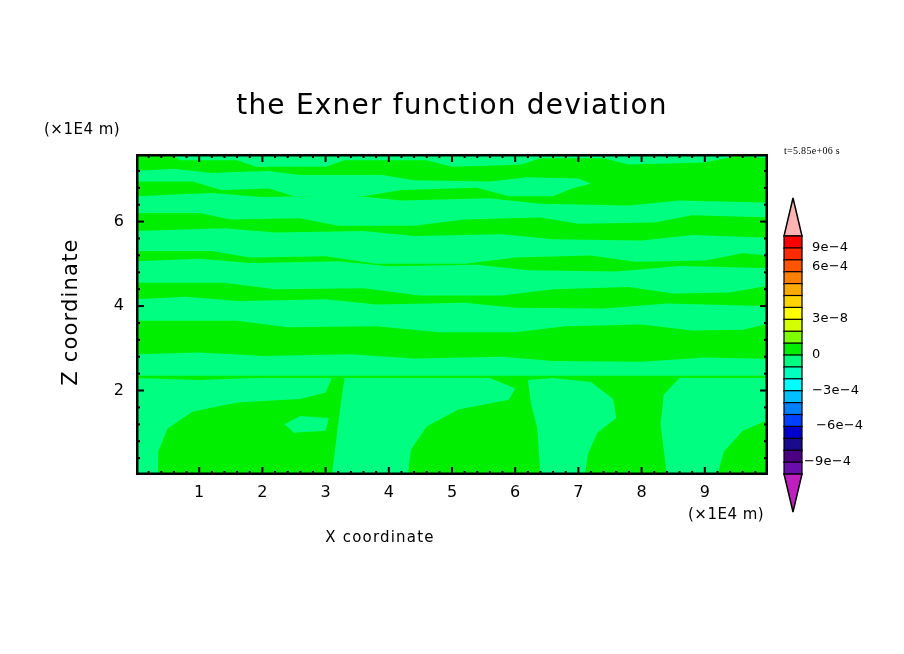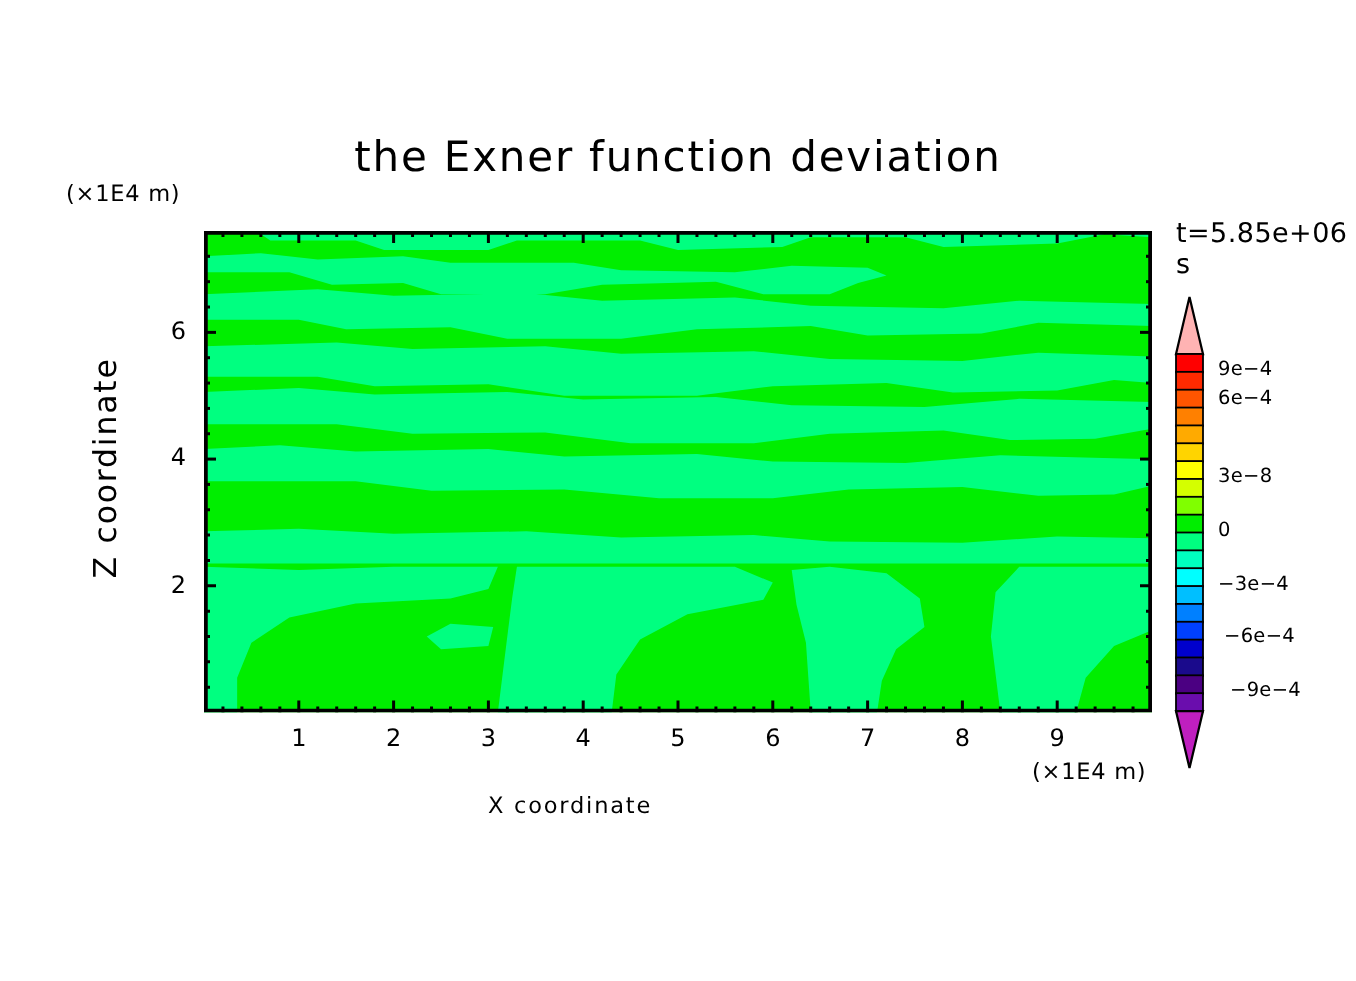--- a/index.html
+++ b/index.html
@@ -6,21 +6,21 @@
   body{width:904px;height:654px;position:relative;overflow:hidden;
        font-family:"DejaVu Sans","Liberation Sans",sans-serif;color:#000;}
   .abs{position:absolute;}
 
   #plot-title{left:0;top:88px;width:904px;text-align:center;font-size:28px;
               letter-spacing:1.2px;font-weight:400;}
 
   #y-unit-label{left:44px;top:120px;font-size:15px;letter-spacing:.5px;}
   #x-unit-label{left:688px;top:505px;font-size:15px;letter-spacing:.5px;}
 
-  #time-label{left:784px;top:145px;font-size:18px;letter-spacing:.3px;}
+  #time-label{left:784px;top:145px;font-size:10px;letter-spacing:.3px;font-family:Liberation Serif, serif;}
 
   #x-axis-title{left:0;top:528px;width:760px;text-align:center;font-size:15px;
                 letter-spacing:1.2px;}
   #y-axis-title{left:-30px;top:300px;width:200px;text-align:center;font-size:21px;
                 letter-spacing:1.2px;transform:rotate(-90deg);transform-origin:50% 50%;}
 
   #contour-panel{left:136px;top:154px;width:632px;height:321px;}
   #contour-panel svg{display:block;}
 
   .axis-tick-label{position:absolute;font-size:16px;text-align:center;}
@@ -234,15 +234,15 @@
       <rect x="4" y="266.1" width="18" height="12.3" fill="#6a0dad" stroke="#000" stroke-width="1.2"></rect>
       <polygon points="4,278 22,278 13,316" fill="#bf1fbf" stroke="#000" stroke-width="1.5"></polygon>
     </svg>
   <div id="cb-label-layer">
       <div class="cb-label" style="left: 32px; top: 42.9px;">9e−4</div>
       <div class="cb-label" style="left: 32px; top: 62px;">6e−4</div>
       <div class="cb-label" style="left: 32px; top: 114.3px;">3e−8</div>
       <div class="cb-label" style="left: 32px; top: 150px;">0</div>
       <div class="cb-label" style="left: 32px; top: 185.7px; text-align: right;">−3e−4</div>
       <div class="cb-label" style="left: 36px; top: 221.4px;">−6e−4</div>
-      <div class="cb-label" style="left: 40px; top: 257.1px;">−9e−4</div>
+      <div class="cb-label" style="left: 24px; top: 257.1px;">−9e−4</div>
     </div>
 </div>
 
 </body></html>

